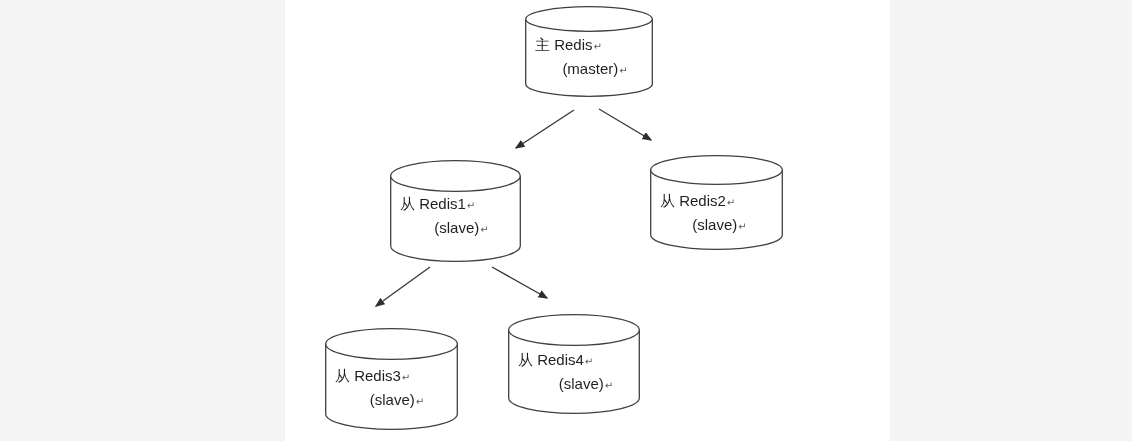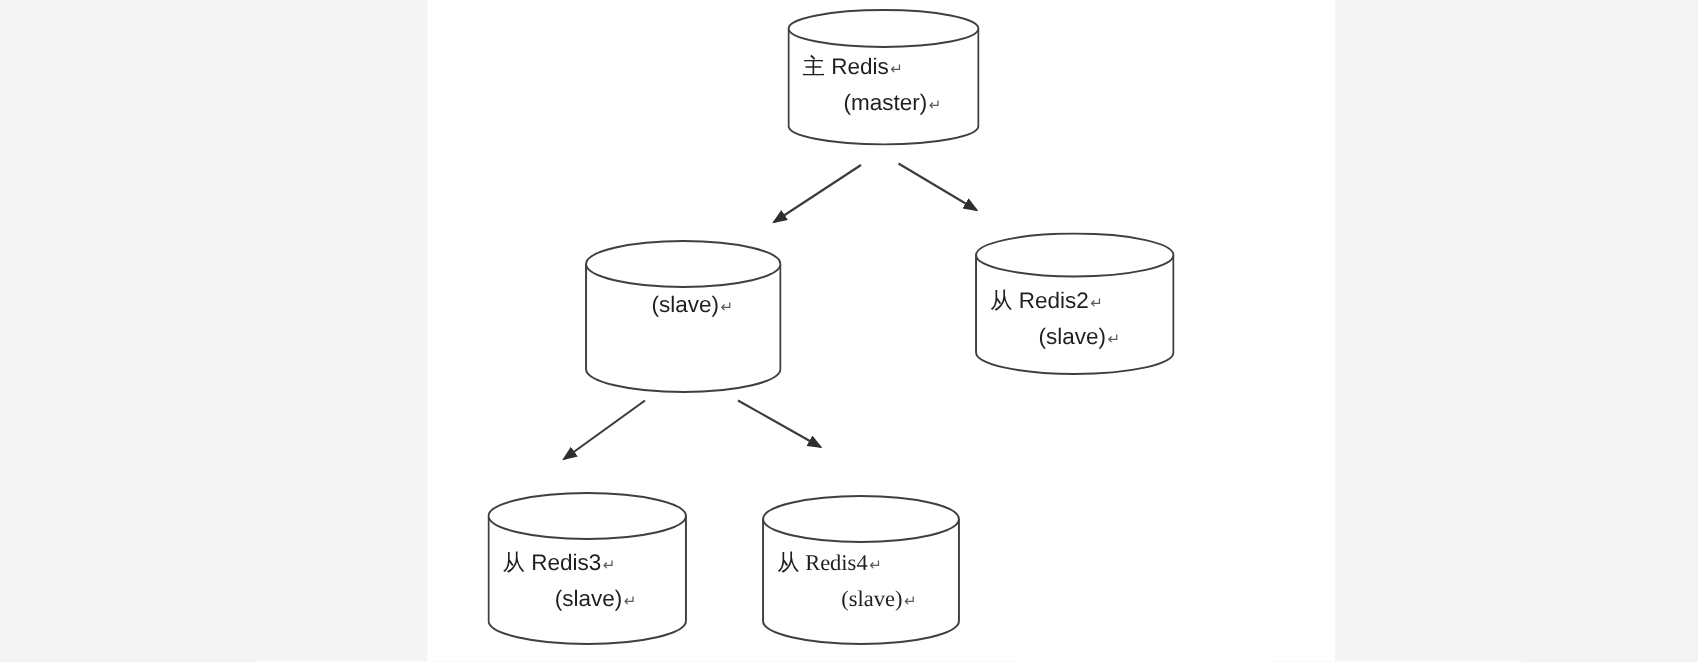--- a/index.html
+++ b/index.html
@@ -32,21 +32,21 @@
   }
   
   .node-master { left: 240px; top: 6px;   width: 128px; height: 91px; }
   .node-master .label { top: 28px; }
   .node-slave1 { left: 105px; top: 160px; width: 131px; height: 102px; }
   .node-slave1 .label { top: 33px; }
   .node-slave2 { left: 365px; top: 155px; width: 127px; height: 95px; }
   .node-slave2 .label { top: 35px; }
   .node-slave3 { left: 40px;  top: 328px; width: 132px; height: 102px; }
   .node-slave3 .label { top: 37px; }
-  .node-slave4 { left: 223px; top: 330px; width: 144px; height: 100px; font-family: Liberation Serif, serif; }
+  .node-slave4 { left: 223px; top: 314px; width: 144px; height: 100px; }
   .node-slave4 .label { top: 35px; }
   .arrows { position: absolute; left: 0; top: 0; width: 605px; height: 441px; pointer-events: none; }
 </style>
 </head>
 <body>
 
 <div class="stage">
   <div class="margin-strip margin-left"></div>
   <div class="margin-strip margin-right"></div>
 
@@ -62,20 +62,21 @@
         <div class="line2"><span>(master)</span><span class="ret">↵</span></div>
       </div>
     </div>
 
     <div class="node node-slave1">
       <svg width="131" height="102" viewBox="0 0 131 102">
         <path d="M0.7,16 L0.7,86 A64.6,15.3 0 0 0 130.3,86 L130.3,16" fill="#ffffff" stroke="#3f3f3f" stroke-width="1.3"></path>
         <ellipse cx="65.5" cy="16" rx="64.8" ry="15.3" fill="#ffffff" stroke="#3f3f3f" stroke-width="1.3"></ellipse>
       </svg>
       <div class="label">
+        <div class="line1"><span>从 Redis1</span><span class="ret">↵</span></div>
         <div class="line2"><span>(slave)</span><span class="ret">↵</span></div>
       </div>
     </div>
 
     <div class="node node-slave2">
       <svg width="133" height="95" viewBox="0 0 133 95">
         <path d="M0.7,15 L0.7,80 A65.8,14.3 0 0 0 132.3,80 L132.3,15" fill="#ffffff" stroke="#3f3f3f" stroke-width="1.3"></path>
         <ellipse cx="66.5" cy="15" rx="65.8" ry="14.3" fill="#ffffff" stroke="#3f3f3f" stroke-width="1.3"></ellipse>
       </svg>
       <div class="label">

